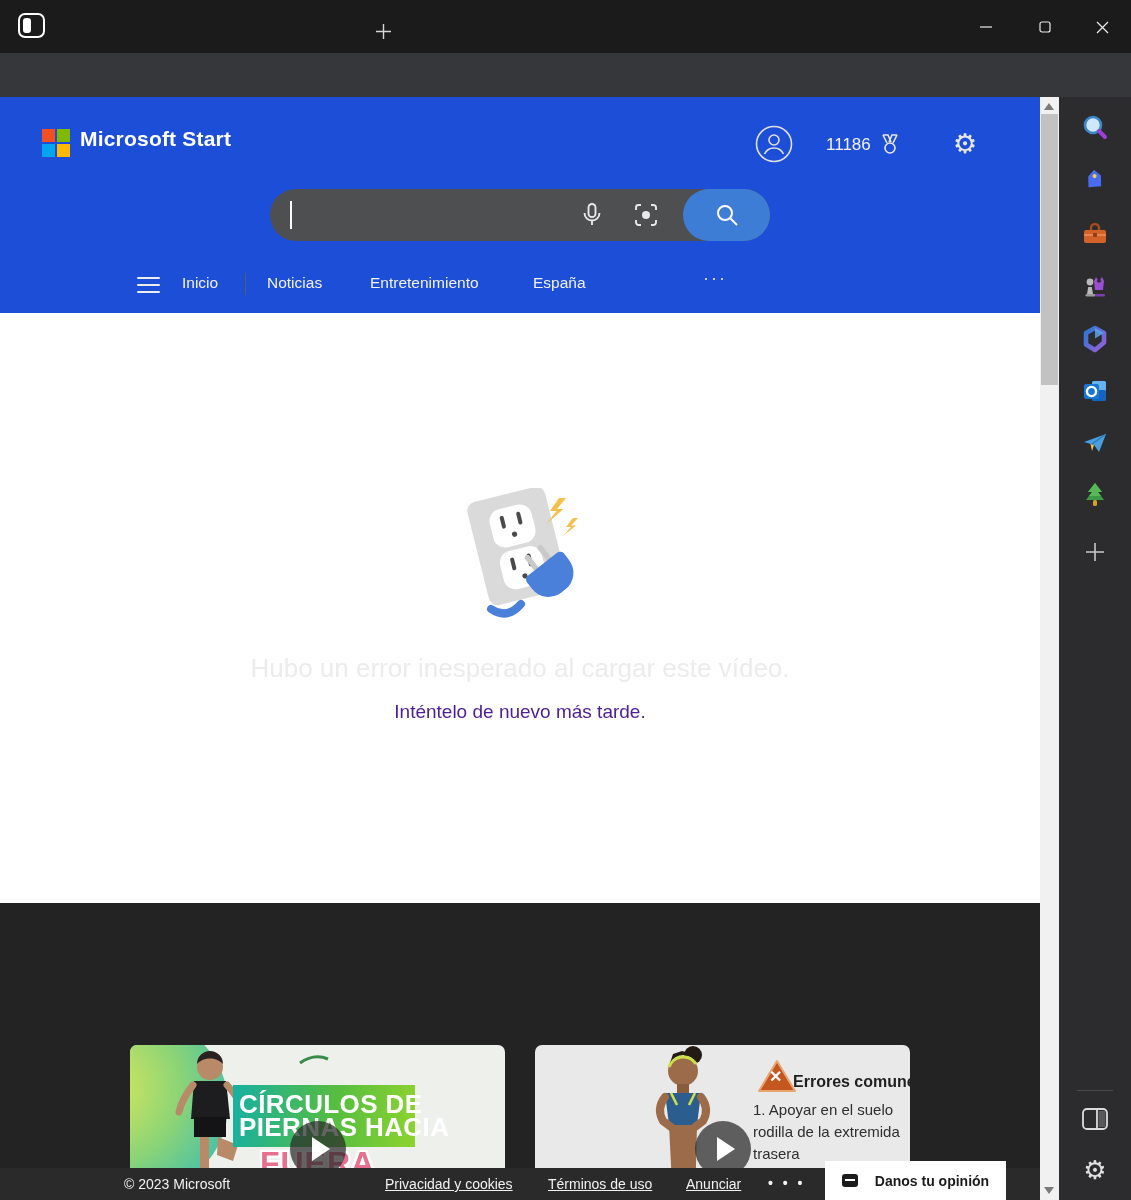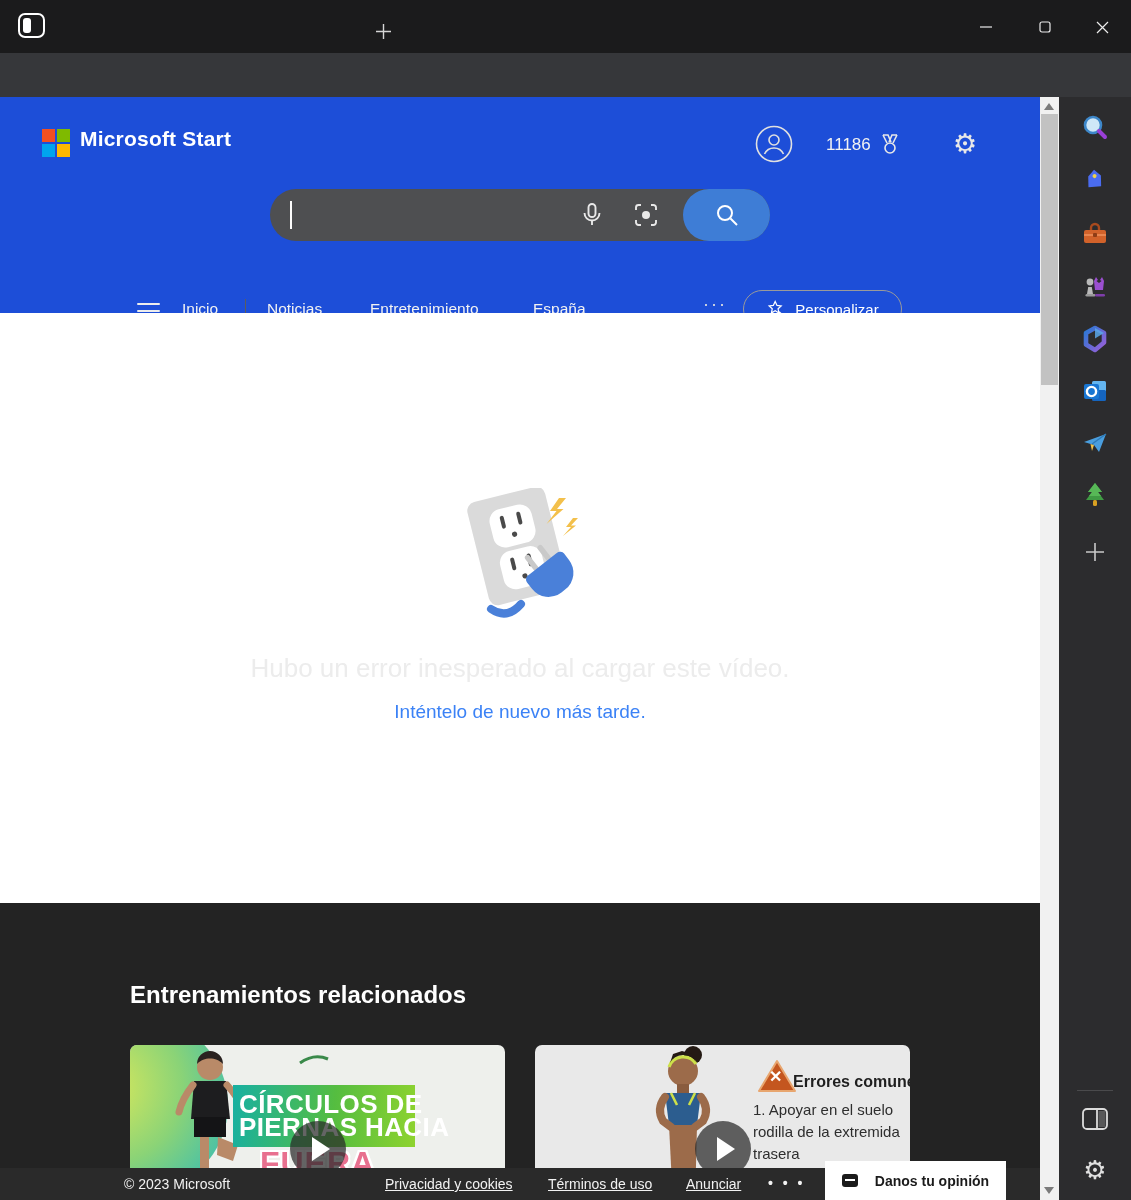--- a/index.html
+++ b/index.html
@@ -48,31 +48,31 @@
   .hdr-gear { position:absolute; left:950px; top:29px; width:30px; height:34px; color:#e8e8e8; font-size:27px;
     font-family:"DejaVu Sans", sans-serif; display:flex; align-items:center; justify-content:center; }
 
   .searchbox { position:absolute; left:270px; top:92px; width:500px; height:52px; background:#4e4f51; border-radius:26px; display:flex; align-items:center; }
   .search-input { position:absolute; left:20px; top:8px; width:290px; height:36px; background:transparent; border:none; outline:none; color:#fff; font-size:16px; font-family:"Liberation Sans",sans-serif; }
   .caret { position:absolute; left:20px; top:12px; width:1.5px; height:28px; background:#fdfdfd; }
   .sb-mic { position:absolute; left:306px; top:10px; width:32px; height:32px; }
   .sb-cam { position:absolute; left:360px; top:10px; width:32px; height:32px; }
   .search-btn { position:absolute; left:413px; top:0; width:87px; height:52px; background:#3e7dd6; border-radius:26px; border:none; display:flex; align-items:center; justify-content:center; }
 
-  .navrow { position:absolute; left:0; top:168px; width:1040px; height:40px; display:flex; align-items:center; color:#f2f2f2;margin-top:26px; }
+  .navrow { position:absolute; left:0; top:168px; width:1040px; height:40px; display:flex; align-items:center; color:#f2f2f2; }
   .hamburger { position:absolute; left:137px; top:12px; width:23px; height:16px; display:flex; flex-direction:column; justify-content:space-between; }
   .hamburger i { display:block; height:2px; background:#ededed; border-radius:1px; }
   .nav-item { position:absolute; top:9px; font-size:15.5px; color:#f2f2f2; white-space:nowrap; }
   .nav-sep { position:absolute; left:245px; top:8px; width:1px; height:22px; background:#5c5c5c; }
   .nav-more { position:absolute; left:703px; top:3px; font-size:18px; letter-spacing:2px; color:#e0e0e0; }
   .personalize { position:absolute; left:743px; top:-1px; width:159px; height:38px; border:1px solid #9a9a9a; border-radius:20px; background:transparent; color:#fff; font-size:15px; display:flex; align-items:center; justify-content:center; gap:9px; font-family:"Liberation Sans",sans-serif; }
 
   .error-area { position:absolute; left:0; top:216px; width:1040px; height:590px; background:#fff; }
   .err-title { position:absolute; left:0; top:340px; width:1040px; text-align:center; font-size:26px; color:#ececec; }
-  .err-sub { position:absolute; left:0; top:388px; width:1040px; text-align:center; font-size:19px; color:#3b82f6; }
+  .err-sub { position:absolute; left:0; top:388px; width:1040px; text-align:center; font-size:19px; color:#4c1d95; }
 
   .dark-section { position:absolute; left:0; top:806px; width:1040px; height:297px; background:#232323; }
   .rel-heading { position:absolute; left:130px; top:78px; color:#fff; font-size:24px; font-weight:700; }
   .card { position:absolute; top:142px; width:375px; height:160px; border-radius:7px; overflow:hidden; }
   .card1 { left:130px; background:#eef0ec; }
   .card2 { left:535px; background:#e9e9e9; }
   .banner { position:absolute; left:103px; top:40px; width:182px; padding:8px 6px; background:linear-gradient(96deg,#17b0a2 0%,#55bd40 55%,#8ed32f 100%); text-align:center; }
   .banner div { color:#fff; font-size:26px; font-weight:800; letter-spacing:.4px; line-height:23px; white-space:nowrap; }
   .accent-word { position:absolute; left:0; top:100px; width:100%; text-align:center; font-size:32px; font-weight:800; color:#e8708f; letter-spacing:1px;
     text-shadow:2px 2px 0 #fff,-2px -2px 0 #fff,2px -2px 0 #fff,-2px 2px 0 #fff,0 2px 0 #fff,0 -2px 0 #fff; }
@@ -355,27 +355,20 @@
             <i></i>
             <i></i>
             <i></i>
           </div>
         <a class="nav-item" style="left:182px">Inicio</a>
         <span class="nav-sep"></span>
         <a class="nav-item" style="left:267px">Noticias</a>
         <a class="nav-item" style="left:370px">Entretenimiento</a>
         <a class="nav-item" style="left:533px">España</a>
         <span class="nav-more">···</span>
-        <button class="personalize">
-          <svg width="20" height="20" viewBox="0 0 24 24" fill="none" stroke="#fff" stroke-width="1.5">
-              <path d="M11 3l2.2 4.7 5 .6-3.7 3.5 1 5-4.5-2.6-4.5 2.6 1-5L3.8 8.3l5-.6z"></path>
-              <path d="M15.5 15.5l4 4" stroke-width="2.4"></path>
-            </svg>
-          <span>Personalizar</span>
-        </button>
       </div>
     </div>
 
     <div class="error-area">
       <svg class="abs" style="left:455px;top:175px" width="140" height="130" viewBox="0 0 140 130">
         <g transform="rotate(-14 62 58)">
           <rect x="22" y="5" width="80" height="106" rx="9" fill="#dadada"></rect>
           <rect x="41" y="18" width="43" height="39" rx="12" fill="#ffffff"></rect>
           <rect x="52" y="25" width="4" height="13" rx="2" fill="#4a4a4a"></rect>
           <rect x="69" y="25" width="4" height="13" rx="2" fill="#4a4a4a"></rect>
@@ -392,21 +385,20 @@
           <path d="M82 73 h36 a5 5 0 0 1 5 5 v8 a21 21 0 0 1 -21 21 h-5 a21 21 0 0 1 -21 -21 v-8 a5 5 0 0 1 5 -5 z" fill="#4a80d9"></path>
         </g>
         <path d="M104 10 l-9 13 h6.5 l-10 13 17-15 h-6.5 l9-11 z" fill="#f3c04b"></path>
         <path d="M118 30 l-7 9 h5 l-8 9 13-10.5 h-5 l7-7.5 z" fill="#f3c04b"></path>
       </svg>
       <div class="err-title">Hubo un error inesperado al cargar este vídeo.</div>
       <div class="err-sub">Inténtelo de nuevo más tarde.</div>
     </div>
 
     <div class="dark-section">
-      <div class="rel-heading">Entrenamientos relacionados</div>
 
       <div class="card card1">
         <svg class="abs" style="left:0;top:0" width="375" height="160" viewBox="0 0 375 160">
           <defs>
               <radialGradient id="blob" cx="0.3" cy="0.4" r="0.8">
                 <stop offset="0" stop-color="#d9e84a"></stop>
                 <stop offset=".55" stop-color="#7fd06a"></stop>
                 <stop offset="1" stop-color="#2ab8a8"></stop>
               </radialGradient>
             </defs>

